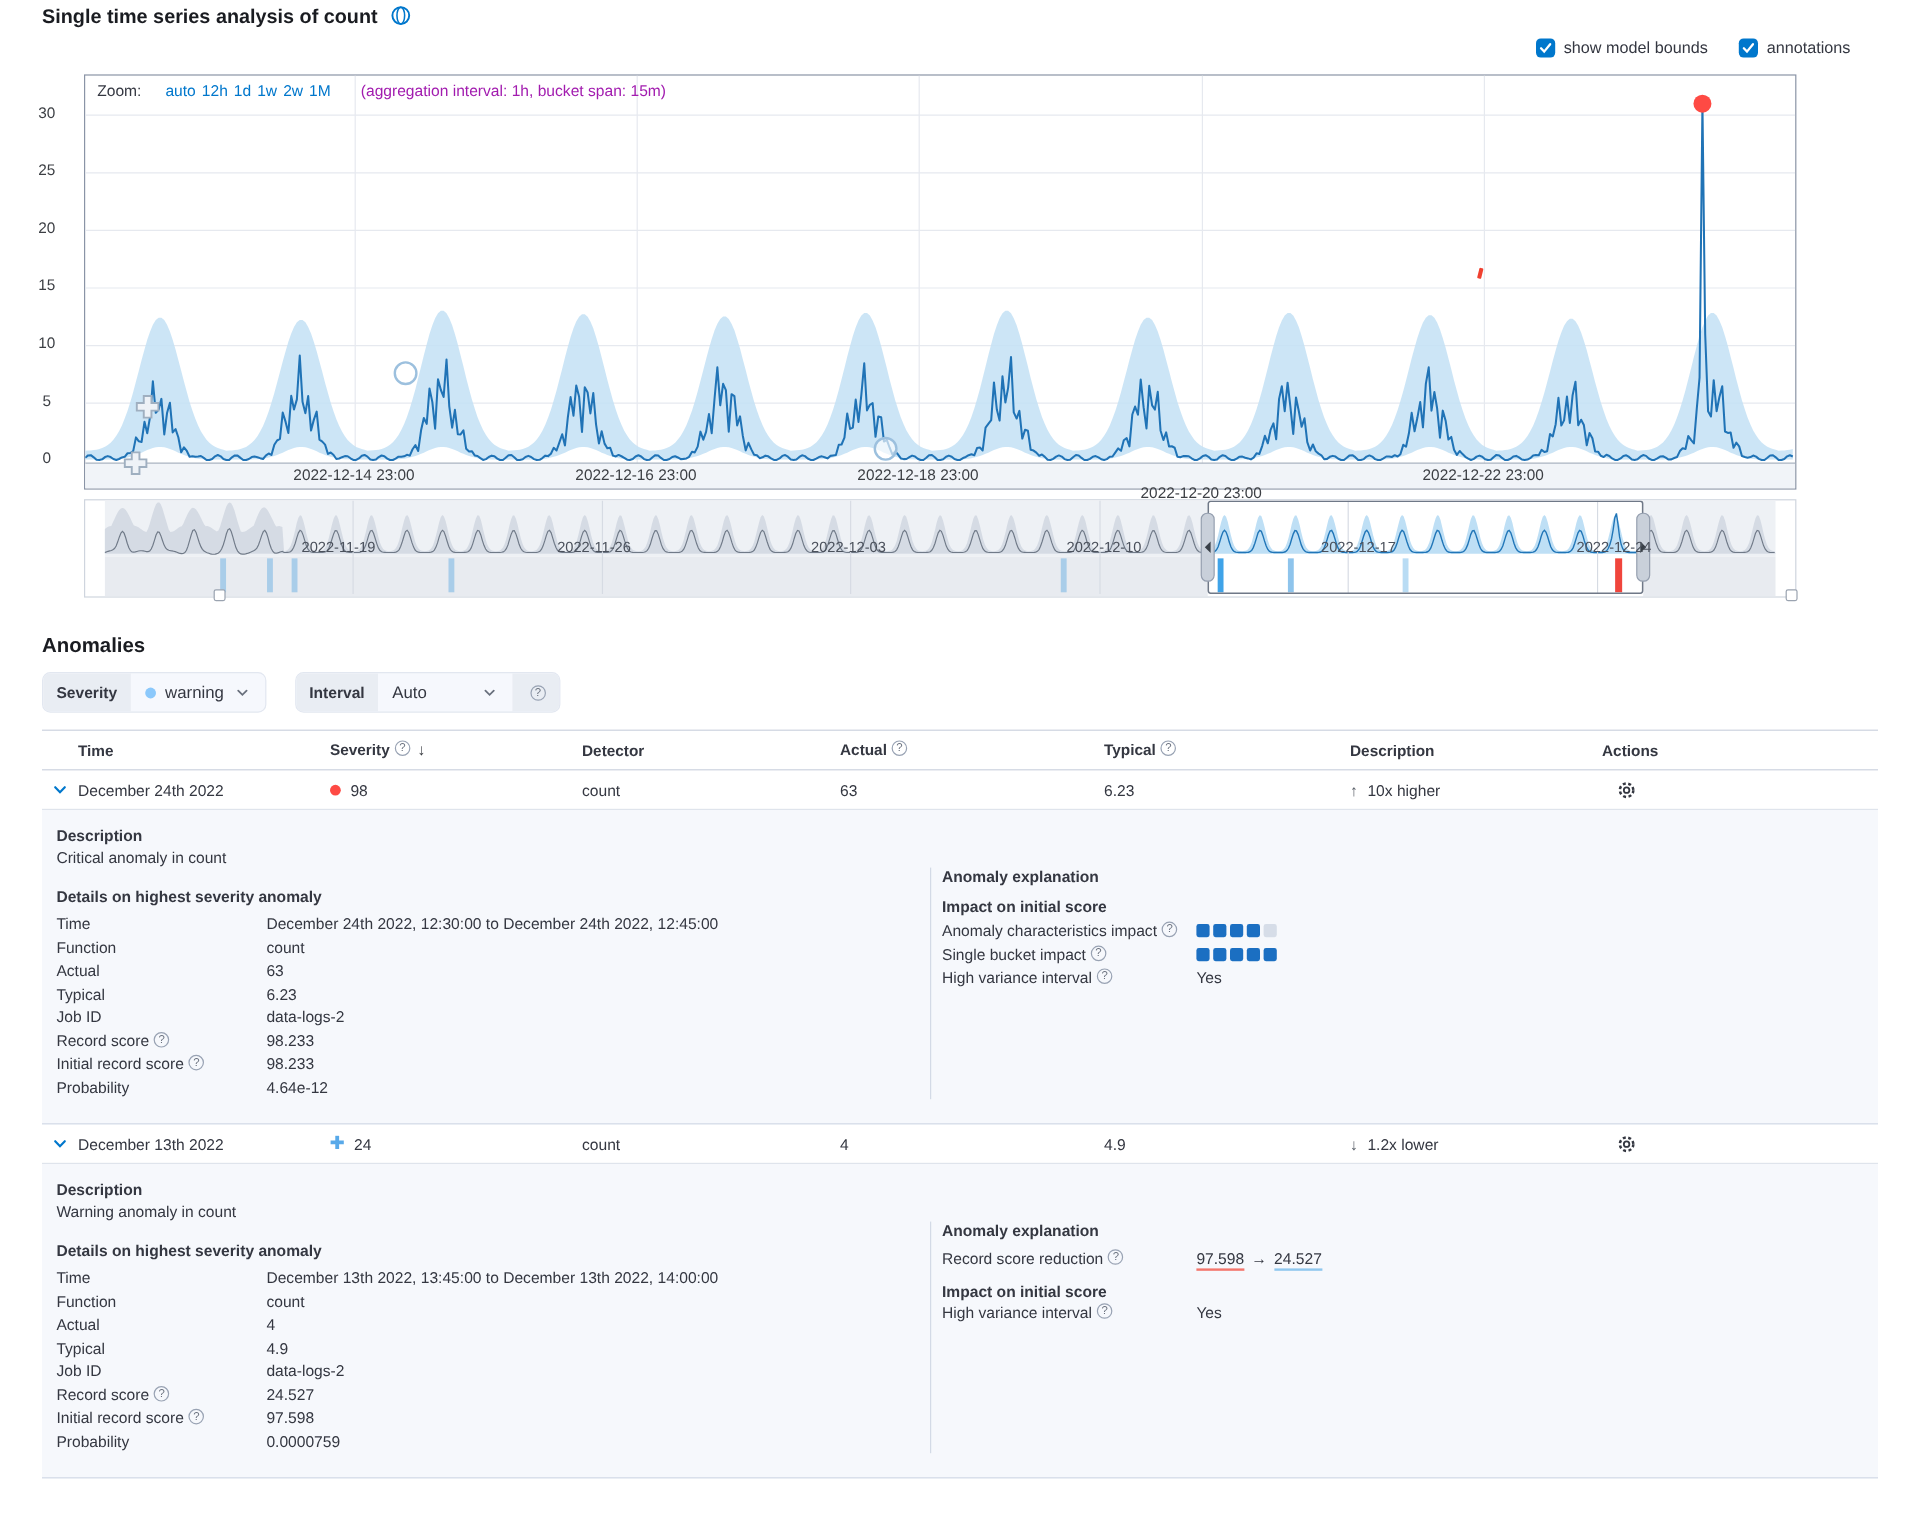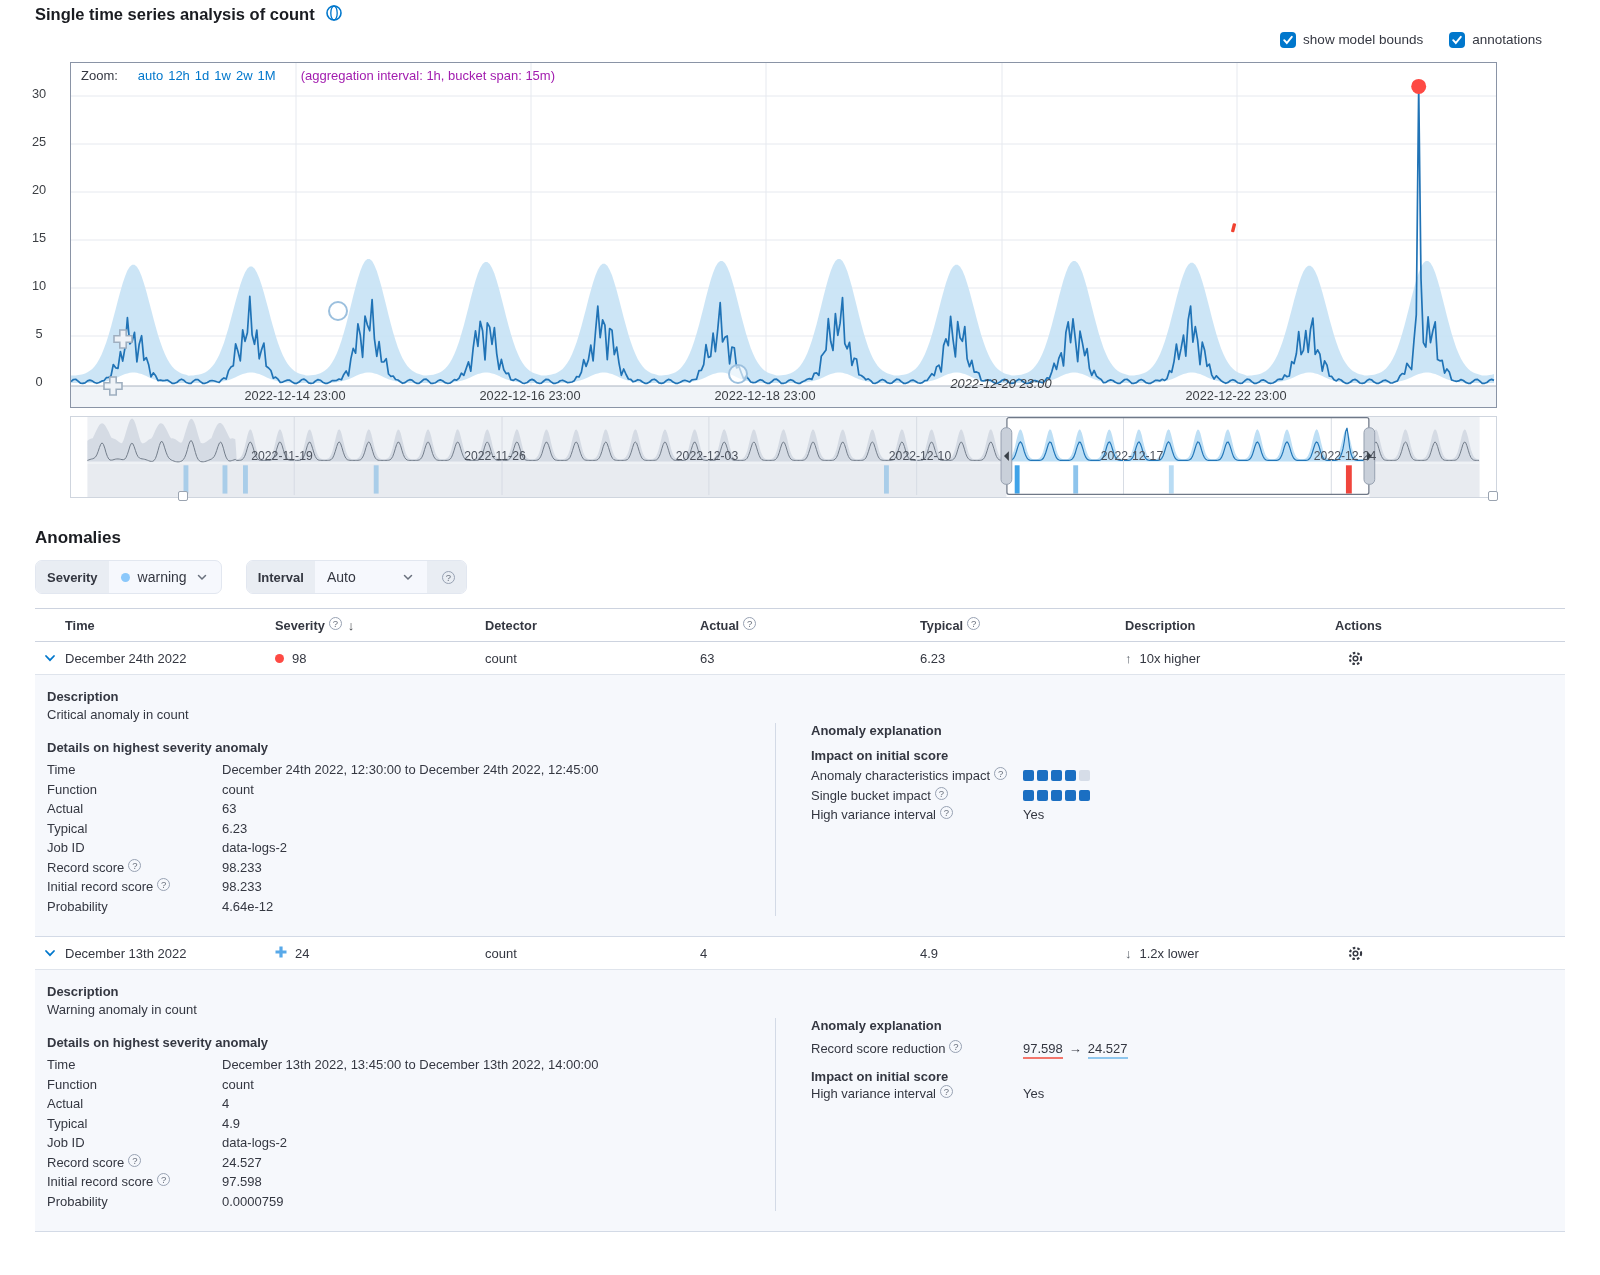--- a/index.html
+++ b/index.html
@@ -50,21 +50,21 @@
         align-items:center;min-height:33px}
   .thead{border-bottom:1px solid #cdd3df;font-weight:700;font-size:12.8px}
   .drow{border-bottom:1px solid #dfe4ec;font-size:13px}
   .chev{display:inline-flex;cursor:pointer;margin-left:8px}
   .sev{display:flex;align-items:center;gap:8px}
   .dir-arrow{color:#5a6069;margin-right:8px}
   .gear{font-size:15px;margin-left:12px;cursor:pointer;display:inline-flex}
   
   .expand-panel{display:flex;background:#f6f8fc;border-bottom:1px solid #d3dae6;padding:14px 0 20px 12px}
   .panel-left{width:728px}
-  .panel-right{flex:1;border-left:1px solid #d3dae6;padding-left:35px;margin-top:34px}
+  .panel-right{flex:1;border-left:1px solid #d3dae6;padding-left:9px;margin-top:34px}
   .sect-title{font-weight:700;font-size:13px}
   .sect-text{margin-top:3px}
   .mt{margin-top:18px}
   .kv{margin-top:5px}
   .kv-row{display:flex;line-height:19.5px}
   .kv-label{width:175px;flex:none}
   .kv2-row{display:flex;line-height:19.5px;align-items:center}
   .kv2-label{width:212px;flex:none}
   .squares{display:inline-flex;gap:3px;align-items:center}
   .sq{width:11px;height:11px;border-radius:2px;background:var(--impact-empty);display:inline-block}
@@ -146,21 +146,21 @@
       <span class="ytick" style="top: 278px;">10</span>
       <span class="ytick" style="top: 230px;">15</span>
       <span class="ytick" style="top: 182px;">20</span>
       <span class="ytick" style="top: 134px;">25</span>
       <span class="ytick" style="top: 86px;">30</span>
     </div>
   <div id="x-ticks">
       <span class="xtick" style="left: 230px; top: 388px;">2022-12-14 23:00</span>
       <span class="xtick" style="left: 465px; top: 388px;">2022-12-16 23:00</span>
       <span class="xtick" style="left: 700px; top: 388px;">2022-12-18 23:00</span>
-      <span class="xtick" style="left: 936px; top: 376px; font-style: italic;">2022-12-20 23:00</span>
+      <span class="xtick" style="left: 936px; top: 403px;">2022-12-20 23:00</span>
       <span class="xtick" style="left: 1171px; top: 388px;">2022-12-22 23:00</span>
     </div>
 
   <svg id="nav-svg" width="1427" height="82" viewBox="0 0 1427 82">
       <rect x="0" y="0" width="1427" height="48" fill="#eef1f5"></rect>
       <rect x="0" y="48" width="1427" height="34" fill="#e8ebf0"></rect>
       <path d="M0.0 24.4L1.4 23.4L2.7 22.5L4.1 22.0L5.5 21.9L6.8 18.9L8.2 15.9L9.6 13.0L10.9 10.4L12.3 8.3L13.7 7.0L15.0 6.5L16.4 6.9L17.8 8.2L19.1 10.2L20.5 12.7L21.9 15.5L23.2 18.4L24.6 21.3L26.0 21.9L27.3 22.2L28.7 22.9L30.1 23.9L31.4 24.9L32.8 25.9L34.2 26.6L35.5 26.9L36.9 24.2L38.3 20.1L39.6 15.4L41.0 10.7L42.4 6.5L43.7 3.3L45.1 1.7L46.5 1.8L47.8 3.6L49.2 6.9L50.5 11.3L51.9 16.1L53.3 20.9L54.6 25.1L56.0 26.9L57.4 26.8L58.7 26.3L60.1 25.5L61.5 24.4L62.8 23.4L64.2 22.6L65.6 22.0L66.9 20.1L68.3 16.8L69.7 13.7L71.0 10.9L72.4 8.6L73.8 7.0L75.1 6.3L76.5 6.6L77.9 7.8L79.2 9.7L80.6 12.1L82.0 14.8L83.3 17.6L84.7 20.4L86.1 22.0L87.4 21.9L88.8 22.2L90.2 22.9L91.5 23.8L92.9 24.9L94.3 25.8L95.6 26.5L97.0 25.8L98.4 22.2L99.7 18.0L101.1 13.3L102.5 8.9L103.8 5.1L105.2 2.6L106.6 1.7L107.9 2.5L109.3 5.0L110.7 8.7L112.0 13.3L113.4 18.2L114.8 22.8L116.1 26.5L117.5 26.9L118.9 26.8L120.2 26.3L121.6 25.5L123.0 24.5L124.3 23.5L125.7 22.6L127.1 21.7L128.4 18.2L129.8 14.7L131.2 11.5L132.5 8.9L133.9 7.0L135.3 6.1L136.6 6.1L138.0 7.1L139.4 9.0L140.7 11.4L142.1 14.2L143.5 17.0L144.8 19.7L146.2 22.3L147.5 22.1L148.9 21.9L150.3 22.2L151.6 22.8L153.0 43.3L154.4 43.1L155.7 42.5L157.1 41.3L158.5 39.1L159.8 35.7L161.2 30.9L162.6 25.2L163.9 19.4L165.3 14.8L166.7 12.6L168.0 13.4L169.4 17.1L170.8 22.5L172.1 28.4L173.5 33.7L174.9 37.8L176.2 40.5L177.6 42.1L179.0 42.9L180.3 43.3L181.7 43.4L183.1 43.4L184.4 43.2L185.8 42.7L187.2 41.6L188.5 39.7L189.9 36.6L191.3 32.1L192.6 26.5L194.0 20.6L195.4 15.6L196.7 12.8L198.1 13.0L199.5 16.1L200.8 21.2L202.2 27.2L203.6 32.7L204.9 37.0L206.3 40.0L207.7 41.8L209.0 42.7L210.4 43.2L211.8 43.4L213.1 43.4L214.5 43.2L215.9 42.8L217.2 41.9L218.6 40.2L220.0 37.4L221.3 33.2L222.7 27.8L224.1 21.9L225.4 16.6L226.8 13.2L228.2 12.7L229.5 15.2L230.9 20.0L232.3 25.8L233.6 31.5L235.0 36.2L236.4 39.4L237.7 41.5L239.1 42.6L240.5 43.1L241.8 43.4L243.2 43.4L244.5 43.3L245.9 42.9L247.3 42.2L248.6 40.7L250.0 38.1L251.4 34.3L252.7 29.1L254.1 23.2L255.5 17.6L256.8 13.7L258.2 12.5L259.6 14.4L260.9 18.8L262.3 24.5L263.7 30.3L265.0 35.2L266.4 38.8L267.8 41.1L269.1 42.4L270.5 43.0L271.9 43.3L273.2 43.4L274.6 43.3L276.0 43.0L277.3 42.4L278.7 41.1L280.1 38.8L281.4 35.2L282.8 30.3L284.2 24.5L285.5 18.8L286.9 14.4L288.3 12.5L289.6 13.7L291.0 17.6L292.4 23.2L293.7 29.1L295.1 34.3L296.5 38.1L297.8 40.7L299.2 42.2L300.6 42.9L301.9 43.3L303.3 43.4L304.7 43.4L306.0 43.1L307.4 42.6L308.8 41.5L310.1 39.4L311.5 36.2L312.9 31.5L314.2 25.8L315.6 20.0L317.0 15.2L318.3 12.7L319.7 13.2L321.1 16.6L322.4 21.9L323.8 27.8L325.2 33.2L326.5 37.4L327.9 40.2L329.3 41.9L330.6 42.8L332.0 43.2L333.4 43.4L334.7 43.4L336.1 43.2L337.5 42.7L338.8 41.8L340.2 40.0L341.5 37.0L342.9 32.7L344.3 27.2L345.6 21.2L347.0 16.1L348.4 13.0L349.7 12.8L351.1 15.6L352.5 20.6L353.8 26.5L355.2 32.1L356.6 36.6L357.9 39.7L359.3 41.6L360.7 42.7L362.0 43.2L363.4 43.4L364.8 43.4L366.1 43.3L367.5 42.9L368.9 42.1L370.2 40.5L371.6 37.8L373.0 33.7L374.3 28.4L375.7 22.5L377.1 17.1L378.4 13.4L379.8 12.6L381.2 14.8L382.5 19.4L383.9 25.2L385.3 30.9L386.6 35.7L388.0 39.1L389.4 41.3L390.7 42.5L392.1 43.1L393.5 43.3L394.8 43.4L396.2 43.3L397.6 43.0L398.9 42.3L400.3 40.9L401.7 38.5L403.0 34.8L404.4 29.7L405.8 23.8L407.1 18.2L408.5 14.0L409.9 12.5L411.2 14.0L412.6 18.2L414.0 23.8L415.3 29.7L416.7 34.8L418.1 38.5L419.4 40.9L420.8 42.3L422.2 43.0L423.5 43.3L424.9 43.4L426.3 43.3L427.6 43.1L429.0 42.5L430.4 41.3L431.7 39.1L433.1 35.7L434.5 30.9L435.8 25.2L437.2 19.4L438.6 14.8L439.9 12.6L441.3 13.4L442.6 17.1L444.0 22.5L445.4 28.4L446.7 33.7L448.1 37.8L449.5 40.5L450.8 42.1L452.2 42.9L453.6 43.3L454.9 43.4L456.3 43.4L457.7 43.2L459.0 42.7L460.4 41.6L461.8 39.7L463.1 36.6L464.5 32.1L465.9 26.5L467.2 20.6L468.6 15.6L470.0 12.8L471.3 13.0L472.7 16.1L474.1 21.2L475.4 27.2L476.8 32.7L478.2 37.0L479.5 40.0L480.9 41.8L482.3 42.7L483.6 43.2L485.0 43.4L486.4 43.4L487.7 43.2L489.1 42.8L490.5 41.9L491.8 40.2L493.2 37.4L494.6 33.2L495.9 27.8L497.3 21.9L498.7 16.6L500.0 13.2L501.4 12.7L502.8 15.2L504.1 20.0L505.5 25.8L506.9 31.5L508.2 36.2L509.6 39.4L511.0 41.5L512.3 42.6L513.7 43.1L515.1 43.4L516.4 43.4L517.8 43.3L519.2 42.9L520.5 42.2L521.9 40.7L523.3 38.1L524.6 34.3L526.0 29.1L527.4 23.2L528.7 17.6L530.1 13.7L531.5 12.5L532.8 14.4L534.2 18.8L535.6 24.5L536.9 30.3L538.3 35.2L539.6 38.8L541.0 41.1L542.4 42.4L543.7 43.0L545.1 43.3L546.5 43.4L547.8 43.3L549.2 43.0L550.6 42.4L551.9 41.1L553.3 38.8L554.7 35.2L556.0 30.3L557.4 24.5L558.8 18.8L560.1 14.4L561.5 12.5L562.9 13.7L564.2 17.6L565.6 23.2L567.0 29.1L568.3 34.3L569.7 38.1L571.1 40.7L572.4 42.2L573.8 42.9L575.2 43.3L576.5 43.4L577.9 43.4L579.3 43.1L580.6 42.6L582.0 41.5L583.4 39.4L584.7 36.2L586.1 31.5L587.5 25.8L588.8 20.0L590.2 15.2L591.6 12.7L592.9 13.2L594.3 16.6L595.7 21.9L597.0 27.8L598.4 33.2L599.8 37.4L601.1 40.2L602.5 41.9L603.9 42.8L605.2 43.2L606.6 43.4L608.0 43.4L609.3 43.2L610.7 42.7L612.1 41.8L613.4 40.0L614.8 37.0L616.2 32.7L617.5 27.2L618.9 21.2L620.3 16.1L621.6 13.0L623.0 12.8L624.4 15.6L625.7 20.6L627.1 26.5L628.5 32.1L629.8 36.6L631.2 39.7L632.6 41.6L633.9 42.7L635.3 43.2L636.6 43.4L638.0 43.4L639.4 43.3L640.7 42.9L642.1 42.1L643.5 40.5L644.8 37.8L646.2 33.7L647.6 28.4L648.9 22.5L650.3 17.1L651.7 13.4L653.0 12.6L654.4 14.8L655.8 19.4L657.1 25.2L658.5 30.9L659.9 35.7L661.2 39.1L662.6 41.3L664.0 42.5L665.3 43.1L666.7 43.3L668.1 43.4L669.4 43.3L670.8 43.0L672.2 42.3L673.5 40.9L674.9 38.5L676.3 34.8L677.6 29.7L679.0 23.8L680.4 18.2L681.7 14.0L683.1 12.5L684.5 14.0L685.8 18.2L687.2 23.8L688.6 29.7L689.9 34.8L691.3 38.5L692.7 40.9L694.0 42.3L695.4 43.0L696.8 43.3L698.1 43.4L699.5 43.3L700.9 43.1L702.2 42.5L703.6 41.3L705.0 39.1L706.3 35.7L707.7 30.9L709.1 25.2L710.4 19.4L711.8 14.8L713.2 12.6L714.5 13.4L715.9 17.1L717.3 22.5L718.6 28.4L720.0 33.7L721.4 37.8L722.7 40.5L724.1 42.1L725.5 42.9L726.8 43.3L728.2 43.4L729.6 43.4L730.9 43.2L732.3 42.7L733.6 41.6L735.0 39.7L736.4 36.6L737.7 32.1L739.1 26.5L740.5 20.6L741.8 15.6L743.2 12.8L744.6 13.0L745.9 16.1L747.3 21.2L748.7 27.2L750.0 32.7L751.4 37.0L752.8 40.0L754.1 41.8L755.5 42.7L756.9 43.2L758.2 43.4L759.6 43.4L761.0 43.2L762.3 42.8L763.7 41.9L765.1 40.2L766.4 37.4L767.8 33.2L769.2 27.8L770.5 21.9L771.9 16.6L773.3 13.2L774.6 12.7L776.0 15.2L777.4 20.0L778.7 25.8L780.1 31.5L781.5 36.2L782.8 39.4L784.2 41.5L785.6 42.6L786.9 43.1L788.3 43.4L789.7 43.4L791.0 43.3L792.4 42.9L793.8 42.2L795.1 40.7L796.5 38.1L797.9 34.3L799.2 29.1L800.6 23.2L802.0 17.6L803.3 13.7L804.7 12.5L806.1 14.4L807.4 18.8L808.8 24.5L810.2 30.3L811.5 35.2L812.9 38.8L814.3 41.1L815.6 42.4L817.0 43.0L818.4 43.3L819.7 43.4L821.1 43.3L822.5 43.0L823.8 42.4L825.2 41.1L826.6 38.8L827.9 35.2L829.3 30.3L830.6 24.5L832.0 18.8L833.4 14.4L834.7 12.5L836.1 13.7L837.5 17.6L838.8 23.2L840.2 29.1L841.6 34.3L842.9 38.1L844.3 40.7L845.7 42.2L847.0 42.9L848.4 43.3L849.8 43.4L851.1 43.4L852.5 43.1L853.9 42.6L855.2 41.5L856.6 39.4L858.0 36.2L859.3 31.5L860.7 25.8L862.1 20.0L863.4 15.2L864.8 12.7L866.2 13.2L867.5 16.6L868.9 21.9L870.3 27.8L871.6 33.2L873.0 37.4L874.4 40.2L875.7 41.9L877.1 42.8L878.5 43.2L879.8 43.4L881.2 43.4L882.6 43.2L883.9 42.7L885.3 41.8L886.7 40.0L888.0 37.0L889.4 32.7L890.8 27.2L892.1 21.2L893.5 16.1L894.9 13.0L896.2 12.8L897.6 15.6L899.0 20.6L900.3 26.5L901.7 32.1L903.1 36.6L904.4 39.7L905.8 41.6L907.2 42.7L908.5 43.2L909.9 43.4L911.3 43.4L912.6 43.3L914.0 42.9L915.4 42.1L916.7 40.5L918.1 37.8L919.5 33.7L920.8 28.4L922.2 22.5L923.6 17.1L924.9 13.4L926.3 12.6L927.6 14.8L929.0 19.4L930.4 25.2L931.7 30.9L933.1 35.7L934.5 39.1L935.8 41.3L937.2 42.5L938.6 43.1L939.9 43.3L941.3 43.4L942.7 43.3L944.0 43.0L945.4 42.3L946.8 40.9L948.1 38.5L949.5 34.8L950.9 29.7L952.2 23.8L953.6 18.2L955.0 14.0L956.3 12.5L957.7 14.0L959.1 18.2L960.4 23.8L961.8 29.7L963.2 34.8L964.5 38.5L965.9 40.9L967.3 42.3L968.6 43.0L970.0 43.3L971.4 43.4L972.7 43.3L974.1 43.1L975.5 42.5L976.8 41.3L978.2 39.1L979.6 35.7L980.9 30.9L982.3 25.2L983.7 19.4L985.0 14.8L986.4 12.6L987.8 13.4L989.1 17.1L990.5 22.5L991.9 28.4L993.2 33.7L994.6 37.8L996.0 40.5L997.3 42.1L998.7 42.9L1000.1 43.3L1001.4 43.4L1002.8 43.4L1004.2 43.2L1005.5 42.7L1006.9 41.6L1008.3 39.7L1009.6 36.6L1011.0 32.1L1012.4 26.5L1013.7 20.6L1015.1 15.6L1016.5 12.8L1017.8 13.0L1019.2 16.1L1020.6 21.2L1021.9 27.2L1023.3 32.7L1024.7 37.0L1026.0 40.0L1027.4 41.8L1028.7 42.7L1030.1 43.2L1031.5 43.4L1032.8 43.4L1034.2 43.2L1035.6 42.8L1036.9 41.9L1038.3 40.2L1039.7 37.4L1041.0 33.2L1042.4 27.8L1043.8 21.9L1045.1 16.6L1046.5 13.2L1047.9 12.7L1049.2 15.2L1050.6 20.0L1052.0 25.8L1053.3 31.5L1054.7 36.2L1056.1 39.4L1057.4 41.5L1058.8 42.6L1060.2 43.1L1061.5 43.4L1062.9 43.4L1064.3 43.3L1065.6 42.9L1067.0 42.2L1068.4 40.7L1069.7 38.1L1071.1 34.3L1072.5 29.1L1073.8 23.2L1075.2 17.6L1076.6 13.7L1077.9 12.5L1079.3 14.4L1080.7 18.8L1082.0 24.5L1083.4 30.3L1084.8 35.2L1086.1 38.8L1087.5 41.1L1088.9 42.4L1090.2 43.0L1091.6 43.3L1093.0 43.4L1094.3 43.3L1095.7 43.0L1097.1 42.4L1098.4 41.1L1099.8 38.8L1101.2 35.2L1102.5 30.3L1103.9 24.5L1105.3 18.8L1106.6 14.4L1108.0 12.5L1109.4 13.7L1110.7 17.6L1112.1 23.2L1113.5 29.1L1114.8 34.3L1116.2 38.1L1117.6 40.7L1118.9 42.2L1120.3 42.9L1121.7 43.3L1123.0 43.4L1124.4 43.4L1125.7 43.1L1127.1 42.6L1128.5 41.5L1129.8 39.4L1131.2 36.2L1132.6 31.5L1133.9 25.8L1135.3 20.0L1136.7 15.2L1138.0 12.7L1139.4 13.2L1140.8 16.6L1142.1 21.9L1143.5 27.8L1144.9 33.2L1146.2 37.4L1147.6 40.2L1149.0 41.9L1150.3 42.8L1151.7 43.2L1153.1 43.4L1154.4 43.4L1155.8 43.2L1157.2 42.7L1158.5 41.8L1159.9 40.0L1161.3 37.0L1162.6 32.7L1164.0 27.2L1165.4 21.2L1166.7 16.1L1168.1 13.0L1169.5 12.8L1170.8 15.6L1172.2 20.6L1173.6 26.5L1174.9 32.1L1176.3 36.6L1177.7 39.7L1179.0 41.6L1180.4 42.7L1181.8 43.2L1183.1 43.4L1184.5 43.4L1185.9 43.3L1187.2 42.9L1188.6 42.1L1190.0 40.5L1191.3 37.8L1192.7 33.7L1194.1 28.4L1195.4 22.5L1196.8 17.1L1198.2 13.4L1199.5 12.6L1200.9 14.8L1202.3 19.4L1203.6 25.2L1205.0 30.9L1206.4 35.7L1207.7 39.1L1209.1 41.3L1210.5 42.5L1211.8 43.1L1213.2 43.3L1214.6 43.4L1215.9 43.3L1217.3 43.0L1218.7 42.3L1220.0 40.9L1221.4 38.5L1222.7 34.8L1224.1 29.7L1225.5 23.8L1226.8 18.2L1228.2 14.0L1229.6 12.5L1230.9 14.0L1232.3 18.2L1233.7 23.8L1235.0 29.7L1236.4 34.8L1237.8 38.5L1239.1 40.9L1240.5 42.3L1241.9 43.0L1243.2 43.3L1244.6 43.4L1246.0 43.3L1247.3 43.1L1248.7 42.5L1250.1 41.3L1251.4 39.1L1252.8 35.7L1254.2 30.9L1255.5 25.2L1256.9 19.4L1258.3 14.8L1259.6 12.6L1261.0 13.4L1262.4 17.1L1263.7 22.5L1265.1 28.4L1266.5 33.7L1267.8 37.8L1269.2 40.5L1270.6 42.1L1271.9 42.9L1273.3 43.3L1274.7 43.4L1276.0 43.4L1277.4 43.2L1278.8 42.7L1280.1 41.6L1281.5 39.7L1282.9 36.6L1284.2 32.1L1285.6 26.5L1287.0 20.6L1288.3 15.6L1289.7 12.8L1291.1 13.0L1292.4 16.1L1293.8 21.2L1295.2 27.2L1296.5 32.7L1297.9 37.0L1299.3 40.0L1300.6 41.8L1302.0 42.7L1303.4 43.2L1304.7 43.4L1306.1 43.4L1307.5 43.2L1308.8 42.8L1310.2 41.9L1311.6 40.2L1312.9 37.4L1314.3 33.2L1315.7 27.8L1317.0 21.9L1318.4 16.6L1319.7 13.2L1321.1 12.7L1322.5 15.2L1323.8 20.0L1325.2 25.8L1326.6 31.5L1327.9 36.2L1329.3 39.4L1330.7 41.5L1332.0 42.6L1333.4 43.1L1334.8 43.4L1336.1 43.4L1337.5 43.3L1338.9 42.9L1340.2 42.2L1341.6 40.7L1343.0 38.1L1344.3 34.3L1345.7 29.1L1347.1 23.2L1348.4 17.6L1349.8 13.7L1351.2 12.5L1352.5 14.4L1353.9 18.8L1355.3 24.5L1356.6 30.3L1358.0 35.2L1359.4 38.8L1360.7 41.1L1362.1 42.4L1363.5 43.0L1364.8 43.3L1366.2 43.4L1367.6 43.3L1368.9 43.0L1370.3 42.4L1371.7 41.1L1373.0 38.8L1374.4 35.2L1375.8 30.3L1377.1 24.5L1378.5 18.8L1379.9 14.4L1381.2 12.5L1382.6 13.7L1384.0 17.6L1385.3 23.2L1386.7 29.1L1388.1 34.3L1389.4 38.1L1390.8 40.7L1392.2 42.2L1393.5 42.9L1394.9 43.3L1396.3 43.4L1397.6 43.4L1399.0 43.1L1400.4 42.6L1401.7 41.5L1403.1 39.4L1404.5 36.2L1405.8 31.5L1407.2 25.8L1408.6 20.0L1409.9 15.2L1411.3 12.7L1412.7 13.2L1414.0 16.6L1415.4 21.9L1416.7 27.8L1418.1 33.2L1419.5 37.4L1420.8 40.2L1422.2 41.9L1423.6 42.8L1424.9 43.2L1426.3 43.4L1427 45.5L0 45.5Z" fill="#ccd3dd" fill-opacity="0.75"></path>
       <path d="M0.0 44.5L1.4 44.0L2.7 43.5L4.1 43.1L5.5 42.8L6.8 42.2L8.2 41.1L9.6 38.9L10.9 35.6L12.3 31.4L13.7 27.9L15.0 26.5L16.4 28.0L17.8 31.9L19.1 36.6L20.5 40.5L21.9 43.0L23.2 44.1L24.6 44.2L26.0 44.0L27.3 43.6L28.7 43.2L30.1 43.0L31.4 43.0L32.8 43.1L34.2 43.4L35.5 43.7L36.9 43.7L38.3 43.2L39.6 41.5L41.0 38.3L42.4 33.9L43.7 29.6L45.1 27.0L46.5 27.3L47.8 30.1L49.2 34.2L50.5 38.0L51.9 40.6L53.3 42.0L54.6 42.6L56.0 42.9L57.4 43.1L58.7 43.4L60.1 43.8L61.5 44.3L62.8 44.8L64.2 45.3L65.6 45.5L66.9 45.4L68.3 44.6L69.7 42.6L71.0 39.1L72.4 34.2L73.8 29.2L75.1 25.7L76.5 25.0L77.9 27.4L79.2 31.6L80.6 36.0L82.0 39.5L83.3 41.8L84.7 43.2L86.1 44.1L87.4 44.7L88.8 45.2L90.2 45.7L91.5 45.9L92.9 46.0L94.3 45.9L95.6 45.5L97.0 44.9L98.4 43.6L99.7 41.5L101.1 38.1L102.5 33.5L103.8 28.5L105.2 24.9L106.6 24.2L107.9 26.6L109.3 31.2L110.7 36.3L112.0 40.5L113.4 43.3L114.8 44.9L116.1 45.7L117.5 45.9L118.9 45.9L120.2 45.7L121.6 45.3L123.0 44.8L124.3 44.3L125.7 43.7L127.1 43.1L128.4 42.2L129.8 40.7L131.2 38.1L132.5 34.4L133.9 30.1L135.3 26.7L136.6 25.6L138.0 27.7L139.4 32.0L140.7 37.0L142.1 41.1L143.5 43.6L144.8 44.8L146.2 45.1L147.5 44.8L148.9 44.4L150.3 43.9L151.6 43.5L153.0 44.5L154.4 44.5L155.7 44.4L157.1 44.3L158.5 43.8L159.8 42.6L161.2 40.3L162.6 36.6L163.9 32.0L165.3 27.7L166.7 25.6L168.0 26.4L169.4 29.9L170.8 34.6L172.1 38.8L173.5 41.7L174.9 43.4L176.2 44.1L177.6 44.4L179.0 44.5L180.3 44.5L181.7 44.5L183.1 44.5L184.4 44.5L185.8 44.5L187.2 44.3L188.5 43.9L189.9 42.9L191.3 40.9L192.6 37.5L194.0 33.0L195.4 28.6L196.7 25.8L198.1 26.0L199.5 29.0L200.8 33.5L202.2 38.0L203.6 41.2L204.9 43.1L206.3 44.0L207.7 44.3L209.0 44.5L210.4 44.5L211.8 44.5L213.1 44.5L214.5 44.5L215.9 44.5L217.2 44.4L218.6 44.1L220.0 43.2L221.3 41.5L222.7 38.4L224.1 34.1L225.4 29.5L226.8 26.2L228.2 25.7L229.5 28.1L230.9 32.5L232.3 37.1L233.6 40.6L235.0 42.8L236.4 43.9L237.7 44.3L239.1 44.4L240.5 44.5L241.8 44.5L243.2 44.5L244.5 44.5L245.9 44.5L247.3 44.4L248.6 44.2L250.0 43.5L251.4 42.0L252.7 39.2L254.1 35.1L255.5 30.4L256.8 26.7L258.2 25.5L259.6 27.4L260.9 31.4L262.3 36.1L263.7 39.9L265.0 42.4L266.4 43.7L267.8 44.2L269.1 44.4L270.5 44.5L271.9 44.5L273.2 44.5L274.6 44.5L276.0 44.5L277.3 44.4L278.7 44.2L280.1 43.7L281.4 42.4L282.8 39.9L284.2 36.1L285.5 31.4L286.9 27.4L288.3 25.5L289.6 26.7L291.0 30.4L292.4 35.1L293.7 39.2L295.1 42.0L296.5 43.5L297.8 44.2L299.2 44.4L300.6 44.5L301.9 44.5L303.3 44.5L304.7 44.5L306.0 44.5L307.4 44.4L308.8 44.3L310.1 43.9L311.5 42.8L312.9 40.6L314.2 37.1L315.6 32.5L317.0 28.1L318.3 25.7L319.7 26.2L321.1 29.5L322.4 34.1L323.8 38.4L325.2 41.5L326.5 43.2L327.9 44.1L329.3 44.4L330.6 44.5L332.0 44.5L333.4 44.5L334.7 44.5L336.1 44.5L337.5 44.5L338.8 44.3L340.2 44.0L341.5 43.1L342.9 41.2L344.3 38.0L345.6 33.5L347.0 29.0L348.4 26.0L349.7 25.8L351.1 28.6L352.5 33.0L353.8 37.5L355.2 40.9L356.6 42.9L357.9 43.9L359.3 44.3L360.7 44.5L362.0 44.5L363.4 44.5L364.8 44.5L366.1 44.5L367.5 44.5L368.9 44.4L370.2 44.1L371.6 43.4L373.0 41.7L374.3 38.8L375.7 34.6L377.1 29.9L378.4 26.4L379.8 25.6L381.2 27.7L382.5 32.0L383.9 36.6L385.3 40.3L386.6 42.6L388.0 43.8L389.4 44.3L390.7 44.4L392.1 44.5L393.5 44.5L394.8 44.5L396.2 44.5L397.6 44.5L398.9 44.4L400.3 44.2L401.7 43.6L403.0 42.2L404.4 39.6L405.8 35.6L407.1 30.9L408.5 27.0L409.9 25.5L411.2 27.0L412.6 30.9L414.0 35.6L415.3 39.6L416.7 42.2L418.1 43.6L419.4 44.2L420.8 44.4L422.2 44.5L423.5 44.5L424.9 44.5L426.3 44.5L427.6 44.5L429.0 44.4L430.4 44.3L431.7 43.8L433.1 42.6L434.5 40.3L435.8 36.6L437.2 32.0L438.6 27.7L439.9 25.6L441.3 26.4L442.6 29.9L444.0 34.6L445.4 38.8L446.7 41.7L448.1 43.4L449.5 44.1L450.8 44.4L452.2 44.5L453.6 44.5L454.9 44.5L456.3 44.5L457.7 44.5L459.0 44.5L460.4 44.3L461.8 43.9L463.1 42.9L464.5 40.9L465.9 37.5L467.2 33.0L468.6 28.6L470.0 25.8L471.3 26.0L472.7 29.0L474.1 33.5L475.4 38.0L476.8 41.2L478.2 43.1L479.5 44.0L480.9 44.3L482.3 44.5L483.6 44.5L485.0 44.5L486.4 44.5L487.7 44.5L489.1 44.5L490.5 44.4L491.8 44.1L493.2 43.2L494.6 41.5L495.9 38.4L497.3 34.1L498.7 29.5L500.0 26.2L501.4 25.7L502.8 28.1L504.1 32.5L505.5 37.1L506.9 40.6L508.2 42.8L509.6 43.9L511.0 44.3L512.3 44.4L513.7 44.5L515.1 44.5L516.4 44.5L517.8 44.5L519.2 44.5L520.5 44.4L521.9 44.2L523.3 43.5L524.6 42.0L526.0 39.2L527.4 35.1L528.7 30.4L530.1 26.7L531.5 25.5L532.8 27.4L534.2 31.4L535.6 36.1L536.9 39.9L538.3 42.4L539.6 43.7L541.0 44.2L542.4 44.4L543.7 44.5L545.1 44.5L546.5 44.5L547.8 44.5L549.2 44.5L550.6 44.4L551.9 44.2L553.3 43.7L554.7 42.4L556.0 39.9L557.4 36.1L558.8 31.4L560.1 27.4L561.5 25.5L562.9 26.7L564.2 30.4L565.6 35.1L567.0 39.2L568.3 42.0L569.7 43.5L571.1 44.2L572.4 44.4L573.8 44.5L575.2 44.5L576.5 44.5L577.9 44.5L579.3 44.5L580.6 44.4L582.0 44.3L583.4 43.9L584.7 42.8L586.1 40.6L587.5 37.1L588.8 32.5L590.2 28.1L591.6 25.7L592.9 26.2L594.3 29.5L595.7 34.1L597.0 38.4L598.4 41.5L599.8 43.2L601.1 44.1L602.5 44.4L603.9 44.5L605.2 44.5L606.6 44.5L608.0 44.5L609.3 44.5L610.7 44.5L612.1 44.3L613.4 44.0L614.8 43.1L616.2 41.2L617.5 38.0L618.9 33.5L620.3 29.0L621.6 26.0L623.0 25.8L624.4 28.6L625.7 33.0L627.1 37.5L628.5 40.9L629.8 42.9L631.2 43.9L632.6 44.3L633.9 44.5L635.3 44.5L636.6 44.5L638.0 44.5L639.4 44.5L640.7 44.5L642.1 44.4L643.5 44.1L644.8 43.4L646.2 41.7L647.6 38.8L648.9 34.6L650.3 29.9L651.7 26.4L653.0 25.6L654.4 27.7L655.8 32.0L657.1 36.6L658.5 40.3L659.9 42.6L661.2 43.8L662.6 44.3L664.0 44.4L665.3 44.5L666.7 44.5L668.1 44.5L669.4 44.5L670.8 44.5L672.2 44.4L673.5 44.2L674.9 43.6L676.3 42.2L677.6 39.6L679.0 35.6L680.4 30.9L681.7 27.0L683.1 25.5L684.5 27.0L685.8 30.9L687.2 35.6L688.6 39.6L689.9 42.2L691.3 43.6L692.7 44.2L694.0 44.4L695.4 44.5L696.8 44.5L698.1 44.5L699.5 44.5L700.9 44.5L702.2 44.4L703.6 44.3L705.0 43.8L706.3 42.6L707.7 40.3L709.1 36.6L710.4 32.0L711.8 27.7L713.2 25.6L714.5 26.4L715.9 29.9L717.3 34.6L718.6 38.8L720.0 41.7L721.4 43.4L722.7 44.1L724.1 44.4L725.5 44.5L726.8 44.5L728.2 44.5L729.6 44.5L730.9 44.5L732.3 44.5L733.6 44.3L735.0 43.9L736.4 42.9L737.7 40.9L739.1 37.5L740.5 33.0L741.8 28.6L743.2 25.8L744.6 26.0L745.9 29.0L747.3 33.5L748.7 38.0L750.0 41.2L751.4 43.1L752.8 44.0L754.1 44.3L755.5 44.5L756.9 44.5L758.2 44.5L759.6 44.5L761.0 44.5L762.3 44.5L763.7 44.4L765.1 44.1L766.4 43.2L767.8 41.5L769.2 38.4L770.5 34.1L771.9 29.5L773.3 26.2L774.6 25.7L776.0 28.1L777.4 32.5L778.7 37.1L780.1 40.6L781.5 42.8L782.8 43.9L784.2 44.3L785.6 44.4L786.9 44.5L788.3 44.5L789.7 44.5L791.0 44.5L792.4 44.5L793.8 44.4L795.1 44.2L796.5 43.5L797.9 42.0L799.2 39.2L800.6 35.1L802.0 30.4L803.3 26.7L804.7 25.5L806.1 27.4L807.4 31.4L808.8 36.1L810.2 39.9L811.5 42.4L812.9 43.7L814.3 44.2L815.6 44.4L817.0 44.5L818.4 44.5L819.7 44.5L821.1 44.5L822.5 44.5L823.8 44.4L825.2 44.2L826.6 43.7L827.9 42.4L829.3 39.9L830.6 36.1L832.0 31.4L833.4 27.4L834.7 25.5L836.1 26.7L837.5 30.4L838.8 35.1L840.2 39.2L841.6 42.0L842.9 43.5L844.3 44.2L845.7 44.4L847.0 44.5L848.4 44.5L849.8 44.5L851.1 44.5L852.5 44.5L853.9 44.4L855.2 44.3L856.6 43.9L858.0 42.8L859.3 40.6L860.7 37.1L862.1 32.5L863.4 28.1L864.8 25.7L866.2 26.2L867.5 29.5L868.9 34.1L870.3 38.4L871.6 41.5L873.0 43.2L874.4 44.1L875.7 44.4L877.1 44.5L878.5 44.5L879.8 44.5L881.2 44.5L882.6 44.5L883.9 44.5L885.3 44.3L886.7 44.0L888.0 43.1L889.4 41.2L890.8 38.0L892.1 33.5L893.5 29.0L894.9 26.0L896.2 25.8L897.6 28.6L899.0 33.0L900.3 37.5L901.7 40.9L903.1 42.9L904.4 43.9L905.8 44.3L907.2 44.5L908.5 44.5L909.9 44.5L911.3 44.5L912.6 44.5L914.0 44.5L915.4 44.4L916.7 44.1L918.1 43.4L919.5 41.7L920.8 38.8L922.2 34.6L923.6 29.9L924.9 26.4L926.3 25.6L927.6 27.7L929.0 32.0L930.4 36.6L931.7 40.3L933.1 42.6L934.5 43.8L935.8 44.3L937.2 44.4L938.6 44.5L939.9 44.5L941.3 44.5L942.7 44.5L944.0 44.5L945.4 44.4L946.8 44.2L948.1 43.6L949.5 42.2L950.9 39.6L952.2 35.6L953.6 30.9L955.0 27.0L956.3 25.5L957.7 27.0L959.1 30.9L960.4 35.6L961.8 39.6L963.2 42.2L964.5 43.6L965.9 44.2L967.3 44.4L968.6 44.5L970.0 44.5L971.4 44.5L972.7 44.5L974.1 44.5L975.5 44.4L976.8 44.3L978.2 43.8L979.6 42.6L980.9 40.3L982.3 36.6L983.7 32.0L985.0 27.7L986.4 25.6L987.8 26.4L989.1 29.9L990.5 34.6L991.9 38.8L993.2 41.7L994.6 43.4L996.0 44.1L997.3 44.4L998.7 44.5L1000.1 44.5L1001.4 44.5L1002.8 44.5L1004.2 44.5L1005.5 44.5L1006.9 44.3L1008.3 43.9L1009.6 42.9L1011.0 40.9L1012.4 37.5L1013.7 33.0L1015.1 28.6L1016.5 25.8L1017.8 26.0L1019.2 29.0L1020.6 33.5L1021.9 38.0L1023.3 41.2L1024.7 43.1L1026.0 44.0L1027.4 44.3L1028.7 44.5L1030.1 44.5L1031.5 44.5L1032.8 44.5L1034.2 44.5L1035.6 44.5L1036.9 44.4L1038.3 44.1L1039.7 43.2L1041.0 41.5L1042.4 38.4L1043.8 34.1L1045.1 29.5L1046.5 26.2L1047.9 25.7L1049.2 28.1L1050.6 32.5L1052.0 37.1L1053.3 40.6L1054.7 42.8L1056.1 43.9L1057.4 44.3L1058.8 44.4L1060.2 44.5L1061.5 44.5L1062.9 44.5L1064.3 44.5L1065.6 44.5L1067.0 44.4L1068.4 44.2L1069.7 43.5L1071.1 42.0L1072.5 39.2L1073.8 35.1L1075.2 30.4L1076.6 26.7L1077.9 25.5L1079.3 27.4L1080.7 31.4L1082.0 36.1L1083.4 39.9L1084.8 42.4L1086.1 43.7L1087.5 44.2L1088.9 44.4L1090.2 44.5L1091.6 44.5L1093.0 44.5L1094.3 44.5L1095.7 44.5L1097.1 44.4L1098.4 44.2L1099.8 43.7L1101.2 42.4L1102.5 39.9L1103.9 36.1L1105.3 31.4L1106.6 27.4L1108.0 25.5L1109.4 26.7L1110.7 30.4L1112.1 35.1L1113.5 39.2L1114.8 42.0L1116.2 43.5L1117.6 44.2L1118.9 44.4L1120.3 44.5L1121.7 44.5L1123.0 44.5L1124.4 44.5L1125.7 44.5L1127.1 44.4L1128.5 44.3L1129.8 43.9L1131.2 42.8L1132.6 40.6L1133.9 37.1L1135.3 32.5L1136.7 28.1L1138.0 25.7L1139.4 26.2L1140.8 29.5L1142.1 34.1L1143.5 38.4L1144.9 41.5L1146.2 43.2L1147.6 44.1L1149.0 44.4L1150.3 44.5L1151.7 44.5L1153.1 44.5L1154.4 44.5L1155.8 44.5L1157.2 44.5L1158.5 44.3L1159.9 44.0L1161.3 43.1L1162.6 41.2L1164.0 38.0L1165.4 33.5L1166.7 29.0L1168.1 26.0L1169.5 25.8L1170.8 28.6L1172.2 33.0L1173.6 37.5L1174.9 40.9L1176.3 42.9L1177.7 43.9L1179.0 44.3L1180.4 44.5L1181.8 44.5L1183.1 44.5L1184.5 44.5L1185.9 44.5L1187.2 44.5L1188.6 44.4L1190.0 44.1L1191.3 43.4L1192.7 41.7L1194.1 38.8L1195.4 34.6L1196.8 29.9L1198.2 26.4L1199.5 25.6L1200.9 27.7L1202.3 32.0L1203.6 36.6L1205.0 40.3L1206.4 42.6L1207.7 43.8L1209.1 44.3L1210.5 44.4L1211.8 44.5L1213.2 44.5L1214.6 44.5L1215.9 44.5L1217.3 44.5L1218.7 44.4L1220.0 44.2L1221.4 43.6L1222.7 42.2L1224.1 39.6L1225.5 35.6L1226.8 30.9L1228.2 27.0L1229.6 25.5L1230.9 27.0L1232.3 30.9L1233.7 35.6L1235.0 39.6L1236.4 42.2L1237.8 43.6L1239.1 44.2L1240.5 44.4L1241.9 44.5L1243.2 44.5L1244.6 44.5L1246.0 44.5L1247.3 44.5L1248.7 44.4L1250.1 44.3L1251.4 43.8L1252.8 42.6L1254.2 40.3L1255.5 36.6L1256.9 32.0L1258.3 27.7L1259.6 25.6L1261.0 26.4L1262.4 29.9L1263.7 34.6L1265.1 38.8L1266.5 41.7L1267.8 43.4L1269.2 44.1L1270.6 44.4L1271.9 44.5L1273.3 44.5L1274.7 44.5L1276.0 44.5L1277.4 44.5L1278.8 44.5L1280.1 44.3L1281.5 43.9L1282.9 42.9L1284.2 40.9L1285.6 37.5L1287.0 32.5L1288.3 25.1L1289.7 15.0L1291.1 11.1L1292.4 20.0L1293.8 31.2L1295.2 37.7L1296.5 41.2L1297.9 43.1L1299.3 44.0L1300.6 44.3L1302.0 44.5L1303.4 44.5L1304.7 44.5L1306.1 44.5L1307.5 44.5L1308.8 44.5L1310.2 44.4L1311.6 44.1L1312.9 43.2L1314.3 41.5L1315.7 38.4L1317.0 34.1L1318.4 29.5L1319.7 26.2L1321.1 25.7L1322.5 28.1L1323.8 32.5L1325.2 37.1L1326.6 40.6L1327.9 42.8L1329.3 43.9L1330.7 44.3L1332.0 44.4L1333.4 44.5L1334.8 44.5L1336.1 44.5L1337.5 44.5L1338.9 44.5L1340.2 44.4L1341.6 44.2L1343.0 43.5L1344.3 42.0L1345.7 39.2L1347.1 35.1L1348.4 30.4L1349.8 26.7L1351.2 25.5L1352.5 27.4L1353.9 31.4L1355.3 36.1L1356.6 39.9L1358.0 42.4L1359.4 43.7L1360.7 44.2L1362.1 44.4L1363.5 44.5L1364.8 44.5L1366.2 44.5L1367.6 44.5L1368.9 44.5L1370.3 44.4L1371.7 44.2L1373.0 43.7L1374.4 42.4L1375.8 39.9L1377.1 36.1L1378.5 31.4L1379.9 27.4L1381.2 25.5L1382.6 26.7L1384.0 30.4L1385.3 35.1L1386.7 39.2L1388.1 42.0L1389.4 43.5L1390.8 44.2L1392.2 44.4L1393.5 44.5L1394.9 44.5L1396.3 44.5L1397.6 44.5L1399.0 44.5L1400.4 44.4L1401.7 44.3L1403.1 43.9L1404.5 42.8L1405.8 40.6L1407.2 37.1L1408.6 32.5L1409.9 28.1L1411.3 25.7L1412.7 26.2L1414.0 29.5L1415.4 34.1L1416.7 38.4L1418.1 41.5L1419.5 43.2L1420.8 44.1L1422.2 44.4L1423.6 44.5L1424.9 44.5L1426.3 44.5" fill="none" stroke="#707a88" stroke-width="1"></path>
       <defs>
         <clipPath id="brushClip">

